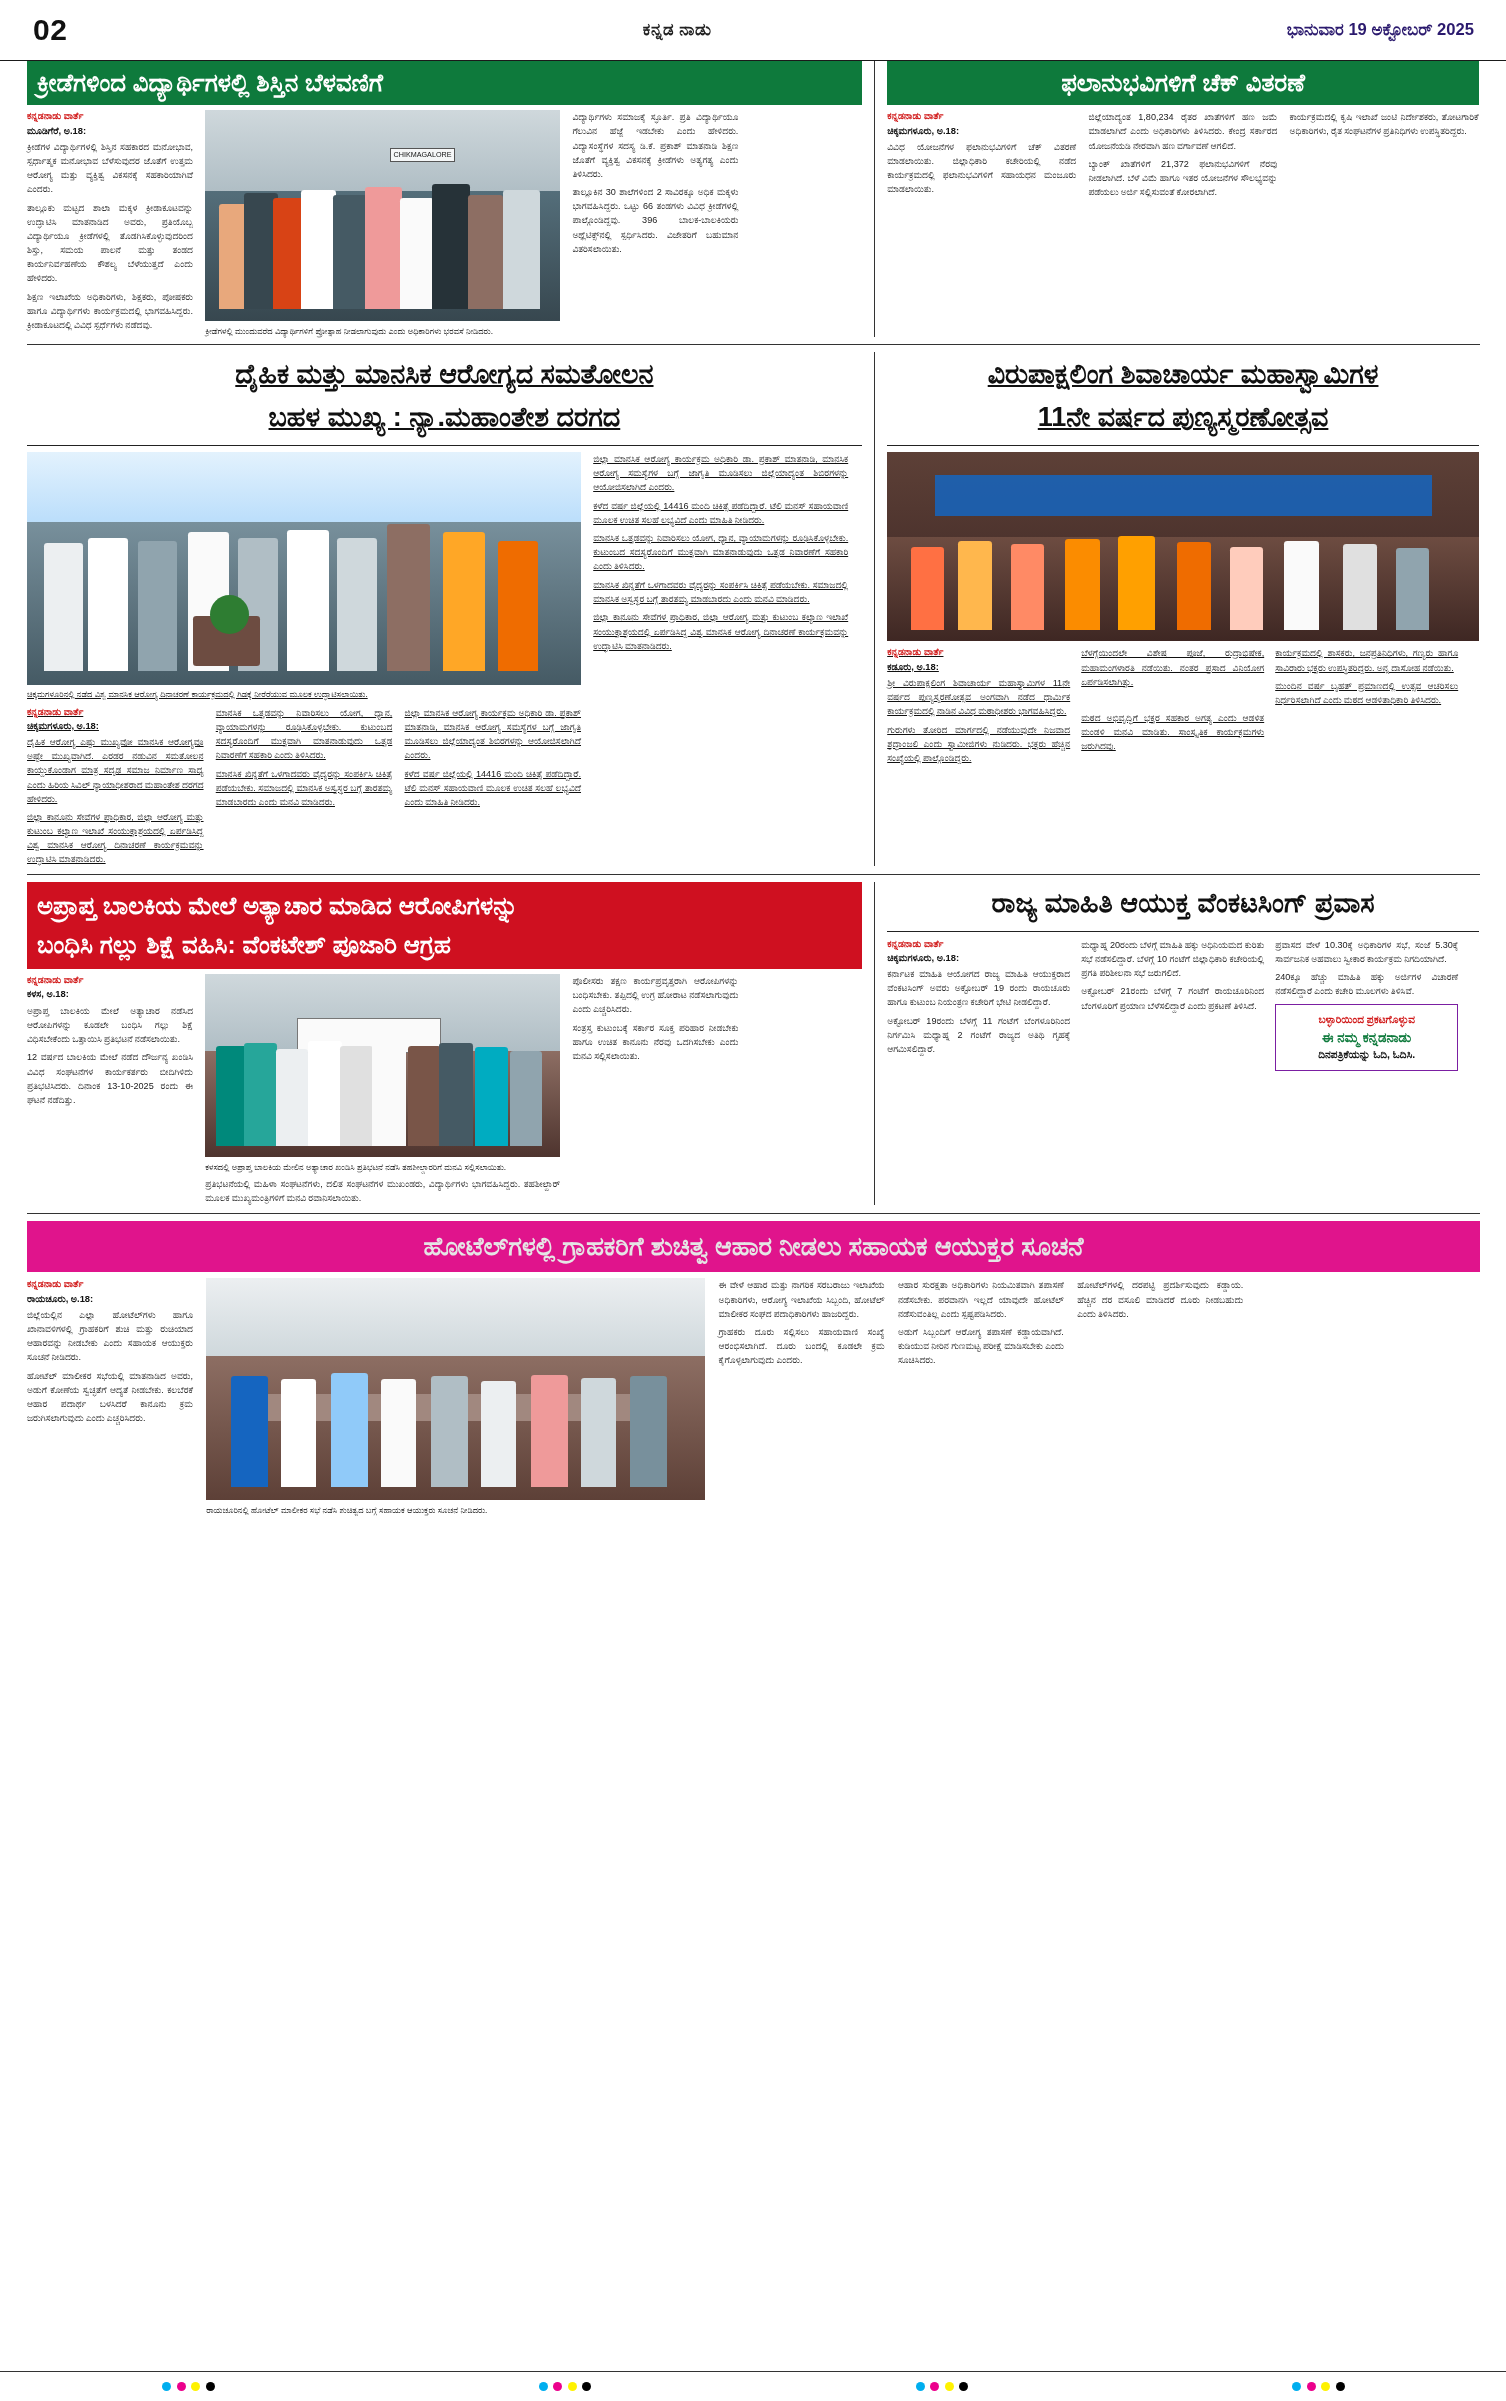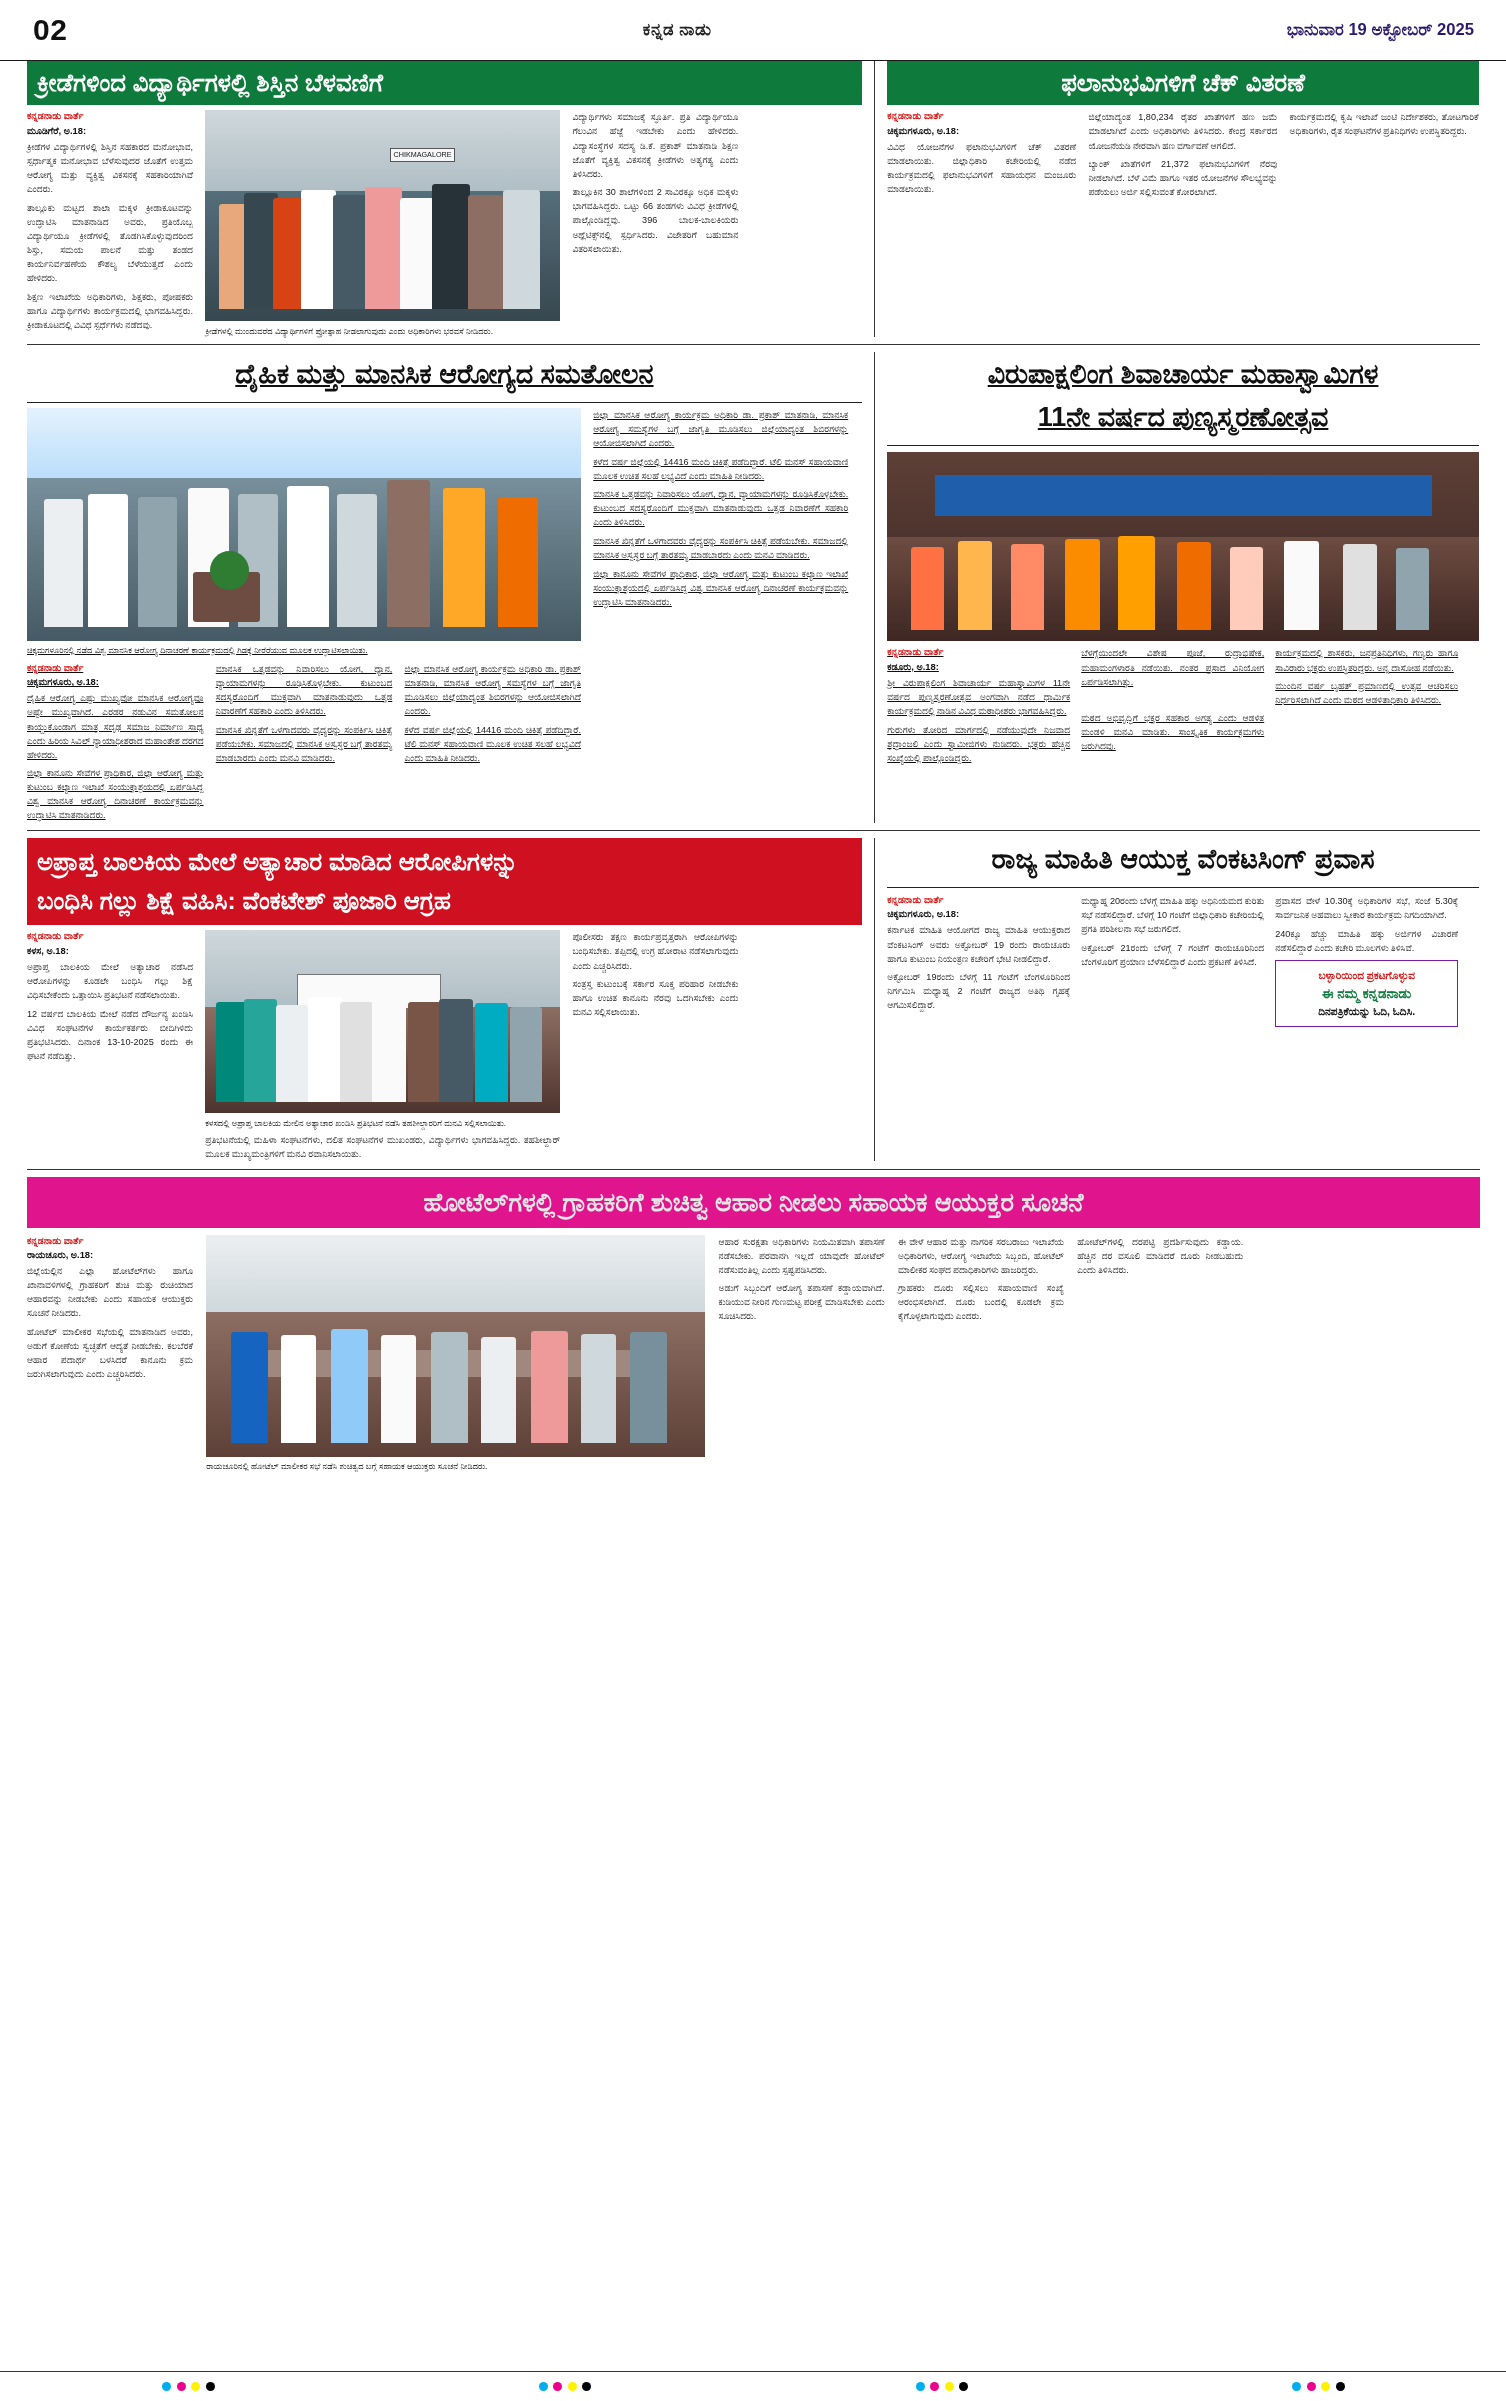--- a/index.html
+++ b/index.html
@@ -255,20 +255,21 @@
             <div class="body-text">ಕಾರ್ಯಕ್ರಮದಲ್ಲಿ ಕೃಷಿ ಇಲಾಖೆ ಜಂಟಿ ನಿರ್ದೇಶಕರು, ತೋಟಗಾರಿಕೆ ಅಧಿಕಾರಿಗಳು, ರೈತ ಸಂಘಟನೆಗಳ ಪ್ರತಿನಿಧಿಗಳು ಉಪಸ್ಥಿತರಿದ್ದರು.</div>
           </div>
         </div>
       </div>
     </div>
 
     <div class="mid-area">
 
       <div class="mid-left">
         <div class="headline-plain">ದೈಹಿಕ ಮತ್ತು ಮಾನಸಿಕ ಆರೋಗ್ಯದ ಸಮತೋಲನ</div>
+        <div class="headline-plain">ಬಹಳ ಮುಖ್ಯ : ನ್ಯಾ.ಮಹಾಂತೇಶ ದರಗದ</div>
         <hr class="hrule">
         <div style="display:flex; gap:12.2px;">
           <div style="width:554px;">
             <div class="photo" style="height:233px;">
               <div class="sky" style="background:linear-gradient(#e3f2fd,#bbdefb); height:30%;"></div>
               <div class="ground" style="background:linear-gradient(#78909c,#455a64); height:70%;"></div>
               <div class="fig" style="left:3%; width:39px; height:128px; background:#eceff1;"></div>
               <div class="fig" style="left:11%; width:40px; height:133px; background:#ffffff;"></div>
               <div class="fig" style="left:20%; width:39px; height:130px; background:#90a4ae;"></div>
               <div class="fig" style="left:29%; width:41px; height:139px; background:#fafafa;"></div>
@@ -431,26 +432,26 @@
             <div class="fig" style="left:35%; width:35px; height:108px; background:#fafafa;"></div>
             <div class="fig" style="left:45%; width:37px; height:111px; background:#b0bec5;"></div>
             <div class="fig" style="left:55%; width:35px; height:106px; background:#eceff1;"></div>
             <div class="fig" style="left:65%; width:37px; height:112px; background:#ef9a9a;"></div>
             <div class="fig" style="left:75%; width:35px; height:109px; background:#cfd8dc;"></div>
             <div class="fig" style="left:85%; width:37px; height:111px; background:#78909c;"></div>
           </div>
           <div class="imgcap">ರಾಯಚೂರಿನಲ್ಲಿ ಹೋಟೆಲ್ ಮಾಲೀಕರ ಸಭೆ ನಡೆಸಿ ಶುಚಿತ್ವದ ಬಗ್ಗೆ ಸಹಾಯಕ ಆಯುಕ್ತರು ಸೂಚನೆ ನೀಡಿದರು.</div>
         </div>
         <div style="width:166px;">
+          <div class="body-text">ಈ ವೇಳೆ ಆಹಾರ ಮತ್ತು ನಾಗರಿಕ ಸರಬರಾಜು ಇಲಾಖೆಯ ಅಧಿಕಾರಿಗಳು, ಆರೋಗ್ಯ ಇಲಾಖೆಯ ಸಿಬ್ಬಂದಿ, ಹೋಟೆಲ್ ಮಾಲೀಕರ ಸಂಘದ ಪದಾಧಿಕಾರಿಗಳು ಹಾಜರಿದ್ದರು.</div>
+          <div class="body-text" style="margin-top:4.4px;">ಗ್ರಾಹಕರು ದೂರು ಸಲ್ಲಿಸಲು ಸಹಾಯವಾಣಿ ಸಂಖ್ಯೆ ಆರಂಭಿಸಲಾಗಿದೆ. ದೂರು ಬಂದಲ್ಲಿ ಕೂಡಲೇ ಕ್ರಮ ಕೈಗೊಳ್ಳಲಾಗುವುದು ಎಂದರು.</div>
+        </div>
+        <div style="width:166px;">
           <div class="body-text">ಆಹಾರ ಸುರಕ್ಷತಾ ಅಧಿಕಾರಿಗಳು ನಿಯಮಿತವಾಗಿ ತಪಾಸಣೆ ನಡೆಸಬೇಕು. ಪರವಾನಗಿ ಇಲ್ಲದೆ ಯಾವುದೇ ಹೋಟೆಲ್ ನಡೆಸುವಂತಿಲ್ಲ ಎಂದು ಸ್ಪಷ್ಟಪಡಿಸಿದರು.</div>
           <div class="body-text" style="margin-top:4.4px;">ಅಡುಗೆ ಸಿಬ್ಬಂದಿಗೆ ಆರೋಗ್ಯ ತಪಾಸಣೆ ಕಡ್ಡಾಯವಾಗಿದೆ. ಕುಡಿಯುವ ನೀರಿನ ಗುಣಮಟ್ಟ ಪರೀಕ್ಷೆ ಮಾಡಿಸಬೇಕು ಎಂದು ಸೂಚಿಸಿದರು.</div>
-        </div>
-        <div style="width:166px;">
-          <div class="body-text">ಈ ವೇಳೆ ಆಹಾರ ಮತ್ತು ನಾಗರಿಕ ಸರಬರಾಜು ಇಲಾಖೆಯ ಅಧಿಕಾರಿಗಳು, ಆರೋಗ್ಯ ಇಲಾಖೆಯ ಸಿಬ್ಬಂದಿ, ಹೋಟೆಲ್ ಮಾಲೀಕರ ಸಂಘದ ಪದಾಧಿಕಾರಿಗಳು ಹಾಜರಿದ್ದರು.</div>
-          <div class="body-text" style="margin-top:4.4px;">ಗ್ರಾಹಕರು ದೂರು ಸಲ್ಲಿಸಲು ಸಹಾಯವಾಣಿ ಸಂಖ್ಯೆ ಆರಂಭಿಸಲಾಗಿದೆ. ದೂರು ಬಂದಲ್ಲಿ ಕೂಡಲೇ ಕ್ರಮ ಕೈಗೊಳ್ಳಲಾಗುವುದು ಎಂದರು.</div>
         </div>
         <div style="width:166px;">
           <div class="body-text">ಹೋಟೆಲ್‌ಗಳಲ್ಲಿ ದರಪಟ್ಟಿ ಪ್ರದರ್ಶಿಸುವುದು ಕಡ್ಡಾಯ. ಹೆಚ್ಚಿನ ದರ ವಸೂಲಿ ಮಾಡಿದರೆ ದೂರು ನೀಡಬಹುದು ಎಂದು ತಿಳಿಸಿದರು.</div>
         </div>
       </div>
     </div>
 
   </div>
 
   <div class="footer-bar">

